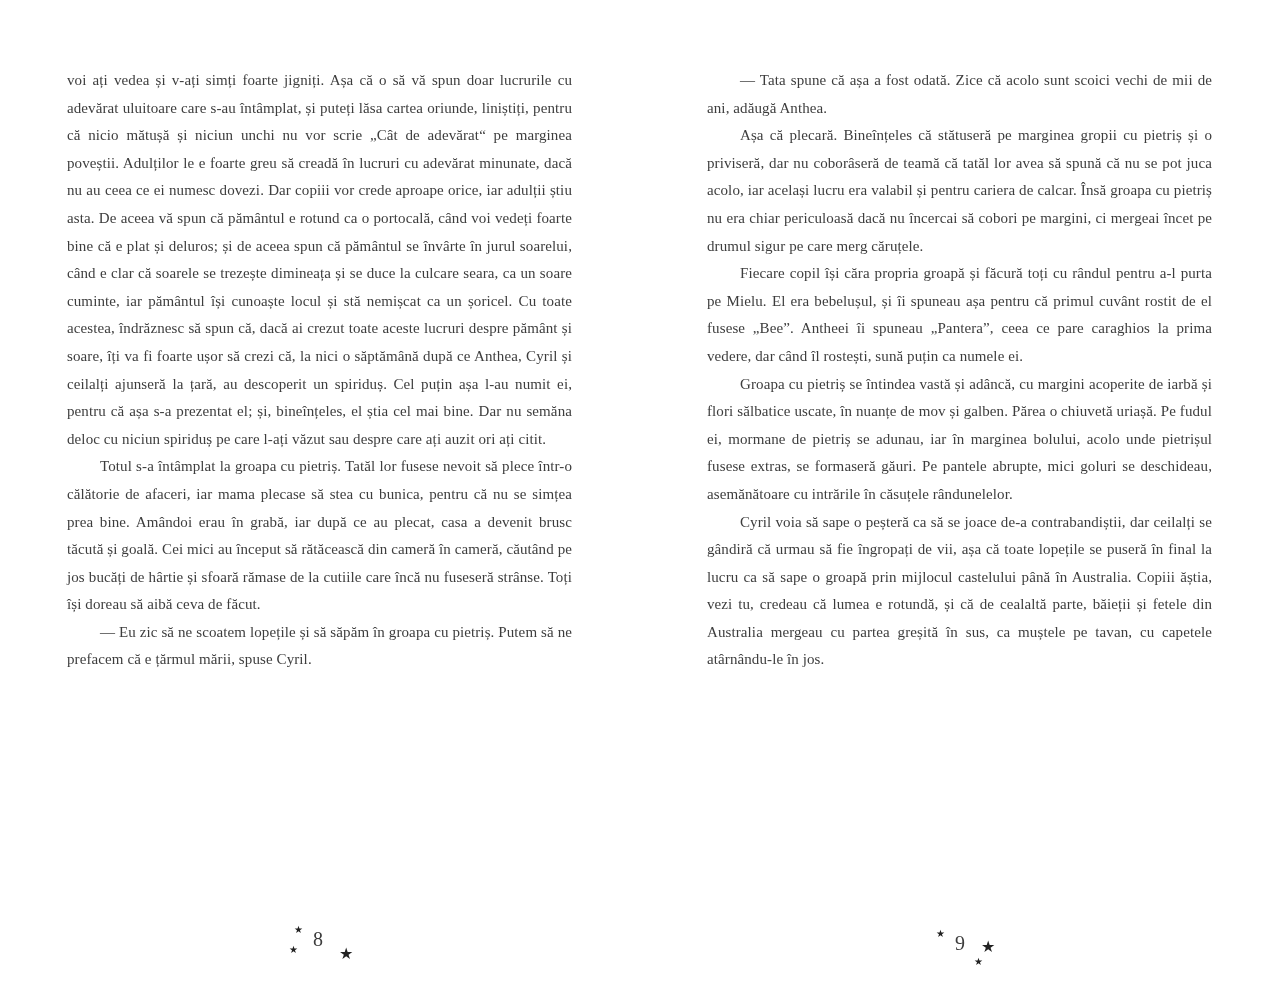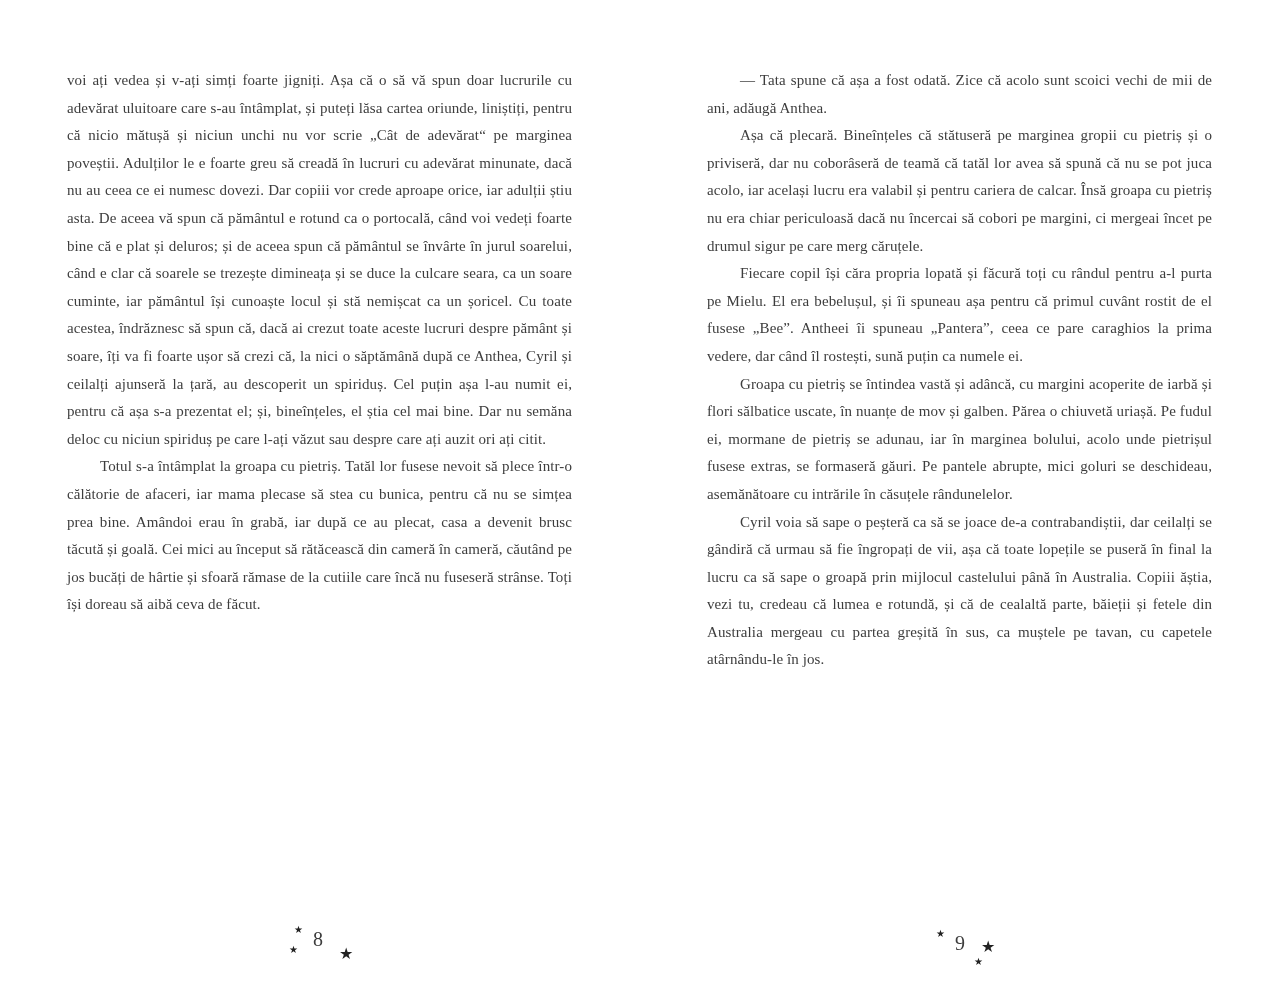--- a/index.html
+++ b/index.html
@@ -74,34 +74,35 @@
 </style>
 </head>
 <body>
 
 <div class="spread">
 
   <section class="page left">
     <div class="text-block">
         <p class="para">voi ați vedea și v-ați simți foarte jigniți. Așa că o să vă spun doar lucrurile cu adevărat uluitoare care s-au întâmplat, și puteți lăsa cartea oriunde, liniștiți, pentru că nicio mătușă și niciun unchi nu vor scrie „Cât de adevărat“ pe marginea poveștii. Adulților le e foarte greu să creadă în lucruri cu adevărat minunate, dacă nu au ceea ce ei numesc dovezi. Dar copiii vor crede aproape orice, iar adulții știu asta. De aceea vă spun că pământul e rotund ca o portocală, când voi vedeți foarte bine că e plat și deluros; și de aceea spun că pământul se învârte în jurul soarelui, când e clar că soarele se trezește dimineața și se duce la culcare seara, ca un soare cuminte, iar pământul își cunoaște locul și stă nemișcat ca un șoricel. Cu toate acestea, îndrăznesc să spun că, dacă ai crezut toate aceste lucruri despre pământ și soare, îți va fi foarte ușor să crezi că, la nici o săptămână după ce Anthea, Cyril și ceilalți ajunseră la țară, au descoperit un spiriduș. Cel puțin așa l-au numit ei, pentru că așa s-a prezentat el; și, bineînțeles, el știa cel mai bine. Dar nu semăna deloc cu niciun spiriduș pe care l-ați văzut sau despre care ați auzit ori ați citit.</p>
         <p class="para indent">Totul s-a întâmplat la groapa cu pietriș. Tatăl lor fusese nevoit să plece într-o călătorie de afaceri, iar mama plecase să stea cu bunica, pentru că nu se simțea prea bine. Amândoi erau în grabă, iar după ce au plecat, casa a devenit brusc tăcută și goală. Cei mici au început să rătăcească din cameră în cameră, căutând pe jos bucăți de hârtie și sfoară rămase de la cutiile care încă nu fuseseră strânse. Toți își doreau să aibă ceva de făcut.</p>
+        <p class="para indent">— Eu zic să ne scoatem lopețile și să săpăm în groapa cu pietriș. Putem să ne prefacem că e țărmul mării, spuse Cyril.</p>
       </div>
     <footer class="folio left">
       <span class="star small star-top">★</span>
       <span class="star small star-mid">★</span>
       <span class="page-num num">8</span>
       <span class="star big star-big">★</span>
     </footer>
   </section>
 
   <section class="page right">
     <div class="text-block">
         <p class="para indent">— Tata spune că așa a fost odată. Zice că acolo sunt scoici vechi de mii de ani, adăugă Anthea.</p>
         <p class="para indent">Așa că plecară. Bineînțeles că stătuseră pe marginea gropii cu pietriș și o priviseră, dar nu coborâseră de teamă că tatăl lor avea să spună că nu se pot juca acolo, iar același lucru era valabil și pentru cariera de calcar. Însă groapa cu pietriș nu era chiar periculoasă dacă nu încercai să cobori pe margini, ci mergeai încet pe drumul sigur pe care merg căruțele.</p>
-        <p class="para indent">Fiecare copil își căra propria lopată și făcură toți cu rândul pentru a-l purta pe Mielu. El era bebelușul, și îi spuneau așa pentru că primul cuvânt rostit de el fusese „Bee”. Antheei îi spuneau „Pantera”, ceea ce pare caraghios la prima vedere, dar când îl rostești, sună puțin ca numele ei.</p>
+        <p class="para indent">Fiecare copil își căra propria groapă și făcură toți cu rândul pentru a-l purta pe Mielu. El era bebelușul, și îi spuneau așa pentru că primul cuvânt rostit de el fusese „Bee”. Antheei îi spuneau „Pantera”, ceea ce pare caraghios la prima vedere, dar când îl rostești, sună puțin ca numele ei.</p>
         <p class="para indent">Groapa cu pietriș se întindea vastă și adâncă, cu margini acoperite de iarbă și flori sălbatice uscate, în nuanțe de mov și galben. Părea o chiuvetă uriașă. Pe fudul ei, mormane de pietriș se adunau, iar în marginea bolului, acolo unde pietrișul fusese extras, se formaseră găuri. Pe pantele abrupte, mici goluri se deschideau, asemănătoare cu intrările în căsuțele rândunelelor.</p>
         <p class="para indent">Cyril voia să sape o peșteră ca să se joace de-a contrabandiștii, dar ceilalți se gândiră că urmau să fie îngropați de vii, așa că toate lopețile se puseră în final la lucru ca să sape o groapă prin mijlocul castelului până în Australia. Copiii ăștia, vezi tu, credeau că lumea e rotundă, și că de cealaltă parte, băieții și fetele din Australia mergeau cu partea greșită în sus, ca muștele pe tavan, cu capetele atârnându-le în jos.</p>
       </div>
     <footer class="folio right">
       <span class="star small star-top">★</span>
       <span class="page-num num">9</span>
       <span class="star big star-big">★</span>
       <span class="star small star-bot">★</span>
     </footer>
   </section>

